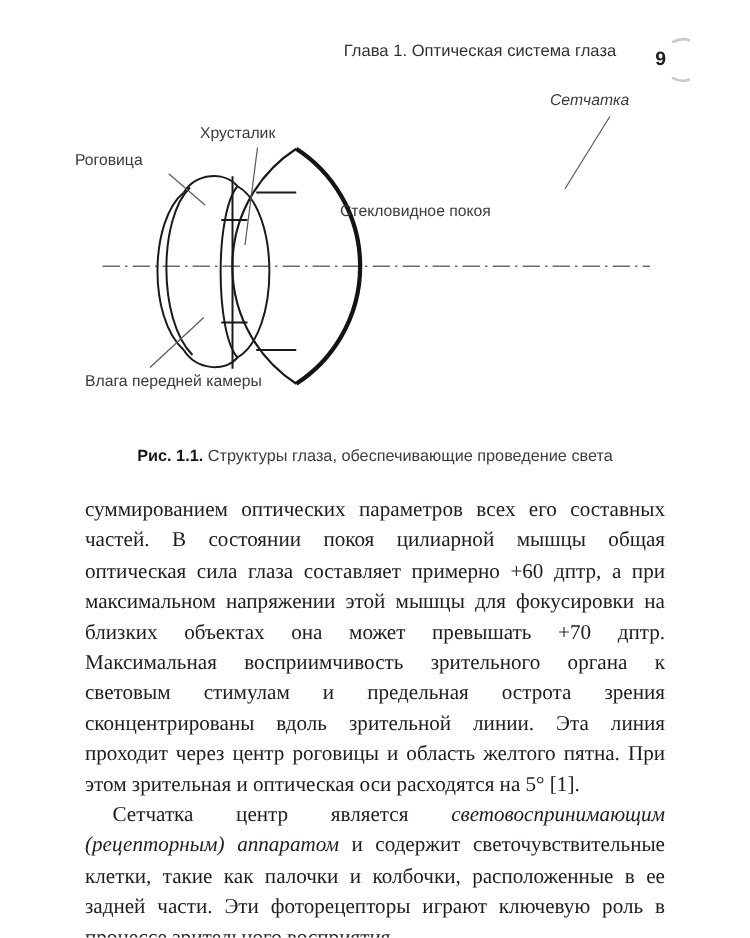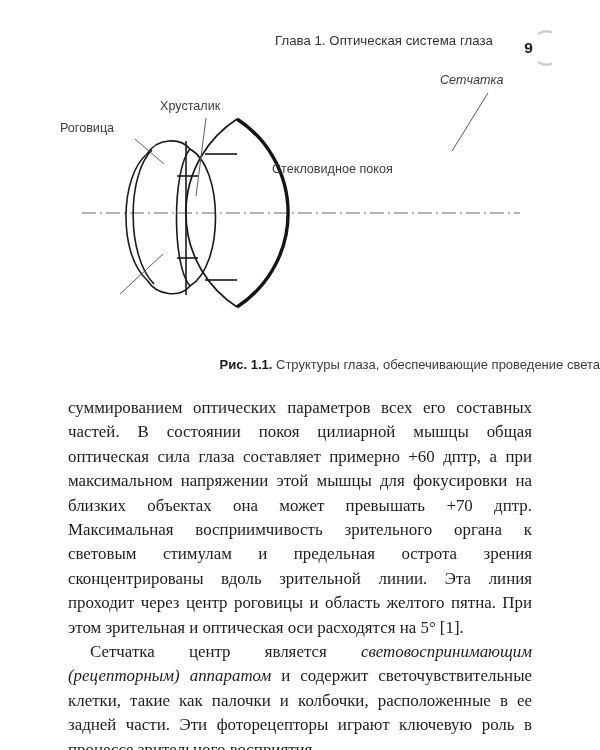--- a/index.html
+++ b/index.html
@@ -81,21 +81,21 @@
   #label-cornea      { left: 60px;  top: 63px; }
   #label-vitreous    { left: 272px; top: 104px; }
   #label-aqueous     { left: 68px;  top: 240px; }
 
   
   #figure-caption {
     position: absolute;
     top: 357px;
     left: 0;
     width: 600px;
-    text-align: right;
+    text-align: center;
     font-family: "Liberation Sans", sans-serif;
     font-size: 13px;
     color: #3b3c3f;
   }
   #figure-caption .caption-prefix {
     font-weight: bold;
     color: #16171a;
   }
 
   
@@ -172,20 +172,21 @@
   </svg>
 
   <div class="diagram-label" id="label-retina">Сетчатка</div>
 
   <div class="diagram-label" id="label-lens">Хрусталик</div>
 
   <div class="diagram-label" id="label-cornea">Роговица</div>
 
   <div class="diagram-label" id="label-vitreous">Стекловидное покоя</div>
 
+  <div class="diagram-label" id="label-aqueous">Влага передней камеры</div>
 
 </div>
 
 <div id="figure-caption">
   <span class="caption-prefix">Рис. 1.1.</span><span> Структуры глаза, обеспечивающие проведение света</span>
 </div>
 
 <div id="body-text">
 
   <p><span>суммированием оптических параметров всех его составных частей. В состоянии покоя цилиарной мышцы общая оптическая сила глаза составляет примерно +60 дптр, а при максимальном напряжении этой мышцы для фокусировки на близких объектах она может превышать +70 дптр. Максимальная восприимчивость зрительного органа к световым стимулам и предельная острота зрения сконцентрированы вдоль зрительной линии. Эта линия проходит через центр роговицы и область желтого пятна. При этом зрительная и оптическая оси расходятся на 5° [1].</span></p>

